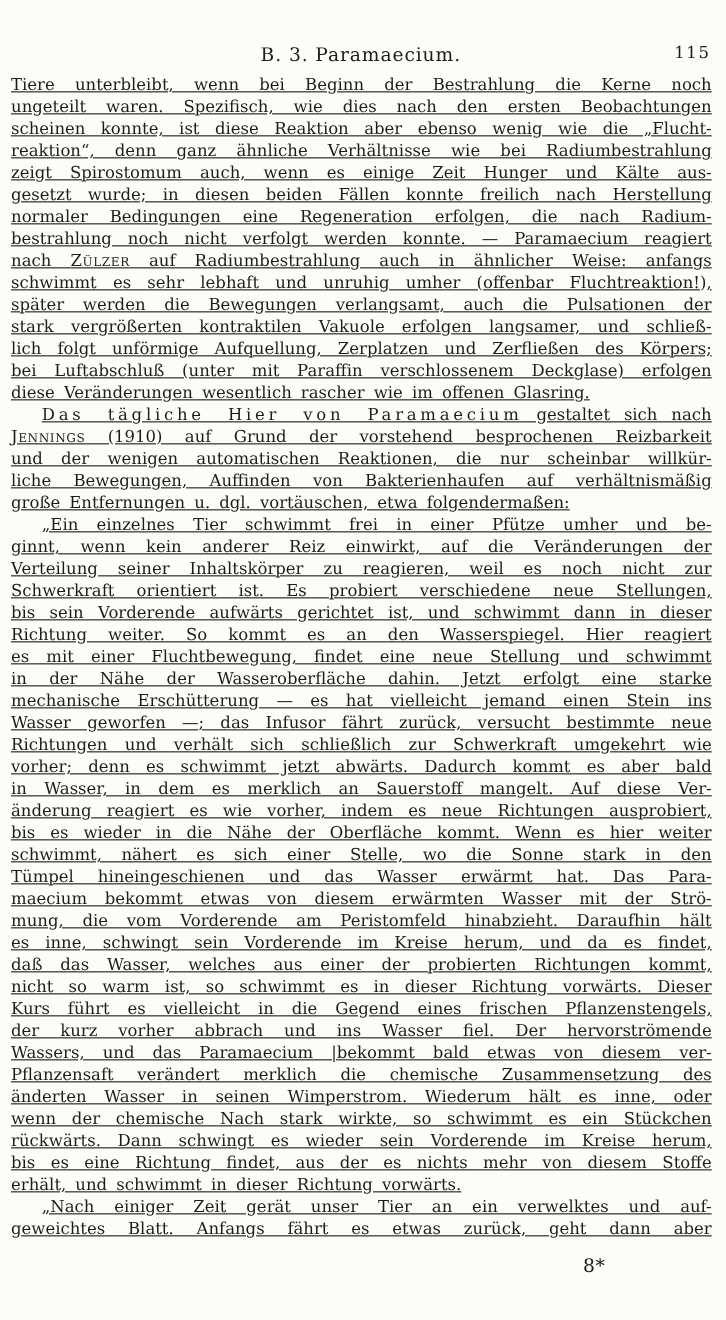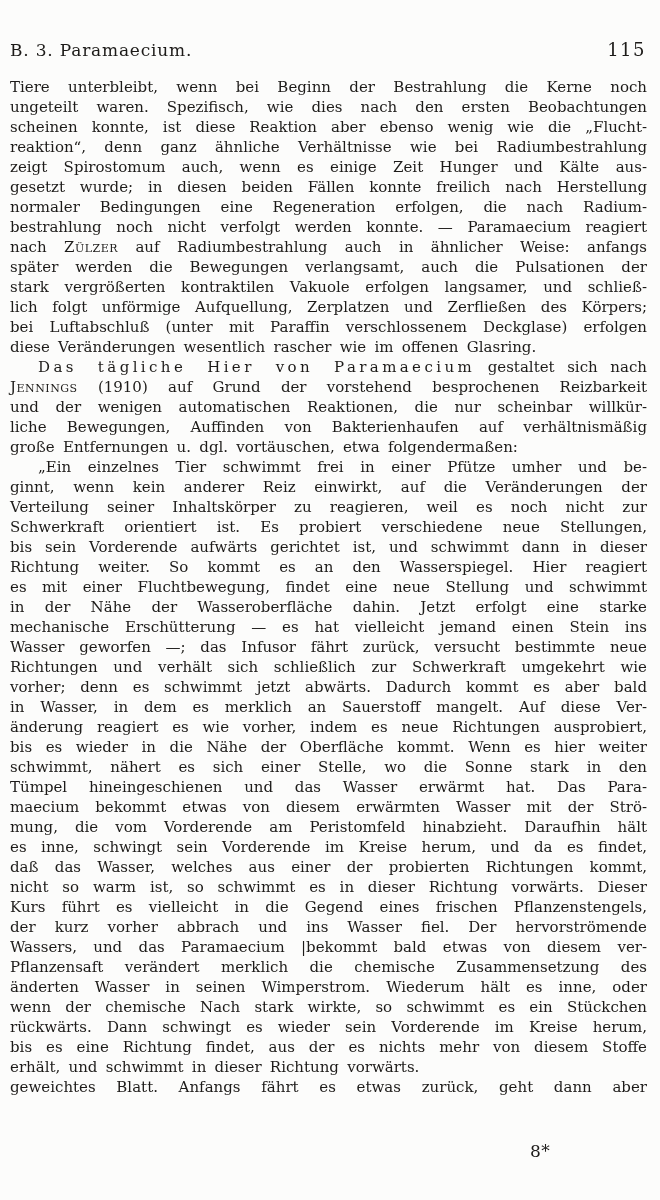--- a/index.html
+++ b/index.html
@@ -7,29 +7,29 @@
     position:relative;
     width:660px;height:1200px;
     background:#fcfcfb;
     overflow:hidden;
     font-family:"DejaVu Serif","Liberation Serif",serif;
     color:#1d1b19;
   }
   .header{position:absolute;top:40px;left:10px;right:14px;height:24px;}
   .running-title{
     position:absolute;left:0;right:0;top:0;
-    font-size:17px;letter-spacing:0.8px;
+    text-align:center;font-size:17px;letter-spacing:0.8px;
   }
   .page-number{
     position:absolute;right:0;top:-1px;
-    font-size:18px;letter-spacing:1.5px;margin-left:32px;
+    font-size:15px;letter-spacing:1.5px;margin-left:32px;
   }
   .textblock{
-    position:absolute;top:77px;left:10px;right:13px;
-    font-size:15px;line-height:20px;
+    position:absolute;top:67px;left:10px;right:13px;
+    font-size:15px;line-height:20px;text-decoration:underline;
   }
   .line{
     text-align:justify;
     text-align-last:justify;
     word-spacing:1px;
   }
   .line.last{
     text-align-last:left;
     word-spacing:3.5px;
   }
@@ -54,20 +54,21 @@
       <div class="para">
         <div class="line"><span>Tiere unterbleibt, wenn bei Beginn der Bestrahlung die Kerne noch</span></div>
         <div class="line"><span>ungeteilt waren.  Spezifisch, wie dies nach den ersten Beobachtungen</span></div>
         <div class="line"><span>scheinen konnte, ist diese Reaktion aber ebenso wenig wie die „Flucht-</span></div>
         <div class="line"><span>reaktion“, denn ganz ähnliche Verhältnisse wie bei Radiumbestrahlung</span></div>
         <div class="line"><span>zeigt Spirostomum auch, wenn es einige Zeit Hunger und Kälte aus-</span></div>
         <div class="line"><span>gesetzt wurde; in diesen beiden Fällen konnte freilich nach Herstellung</span></div>
         <div class="line"><span>normaler Bedingungen eine Regeneration erfolgen, die nach Radium-</span></div>
         <div class="line"><span>bestrahlung noch nicht verfolgt werden konnte. — Paramaecium reagiert</span></div>
         <div class="line"><span>nach </span><span class="sc">Zülzer</span><span> auf Radiumbestrahlung auch in ähnlicher Weise: anfangs</span></div>
+        <div class="line"><span>schwimmt es sehr lebhaft und unruhig umher (offenbar Fluchtreaktion!),</span></div>
         <div class="line"><span>später werden die Bewegungen verlangsamt, auch die Pulsationen der</span></div>
         <div class="line"><span>stark vergrößerten kontraktilen Vakuole erfolgen langsamer, und schließ-</span></div>
         <div class="line"><span>lich folgt unförmige Aufquellung, Zerplatzen und Zerfließen des Körpers;</span></div>
         <div class="line"><span>bei Luftabschluß (unter mit Paraffin verschlossenem Deckglase) erfolgen</span></div>
         <div class="line last"><span>diese Veränderungen wesentlich rascher wie im offenen Glasring.</span></div>
       </div>
       <div class="para">
         <div class="line ind"><span class="sp">Das tägliche Hier von Paramaecium</span><span> gestaltet sich nach</span></div>
         <div class="line"><span class="sc">Jennings</span><span> (1910) auf Grund der vorstehend besprochenen Reizbarkeit</span></div>
         <div class="line"><span>und der wenigen automatischen Reaktionen, die nur scheinbar willkür-</span></div>
@@ -101,18 +102,19 @@
         <div class="line"><span>der kurz vorher abbrach und ins Wasser fiel.  Der hervorströmende</span></div>
         <div class="line"><span>Wassers, und das Paramaecium |bekommt bald etwas von diesem ver-</span></div>
         <div class="line"><span>Pflanzensaft verändert merklich die chemische Zusammensetzung des</span></div>
         <div class="line"><span>änderten Wasser in seinen Wimperstrom.  Wiederum hält es inne, oder</span></div>
         <div class="line"><span>wenn der chemische Nach stark wirkte, so schwimmt es ein Stückchen</span></div>
         <div class="line"><span>rückwärts.  Dann schwingt es wieder sein Vorderende im Kreise herum,</span></div>
         <div class="line"><span>bis es eine Richtung findet, aus der es nichts mehr von diesem Stoffe</span></div>
         <div class="line last"><span>erhält, und schwimmt in dieser Richtung vorwärts.</span></div>
       </div>
       <div class="para">
+        <div class="line ind"><span>„Nach einiger Zeit gerät unser Tier an ein verwelktes und auf-</span></div>
         <div class="line"><span>geweichtes Blatt.  Anfangs fährt es etwas zurück, geht dann aber</span></div>
       </div>
     </div>
 
   <div class="signature">8*</div>
 </div>
 
 </body></html>

